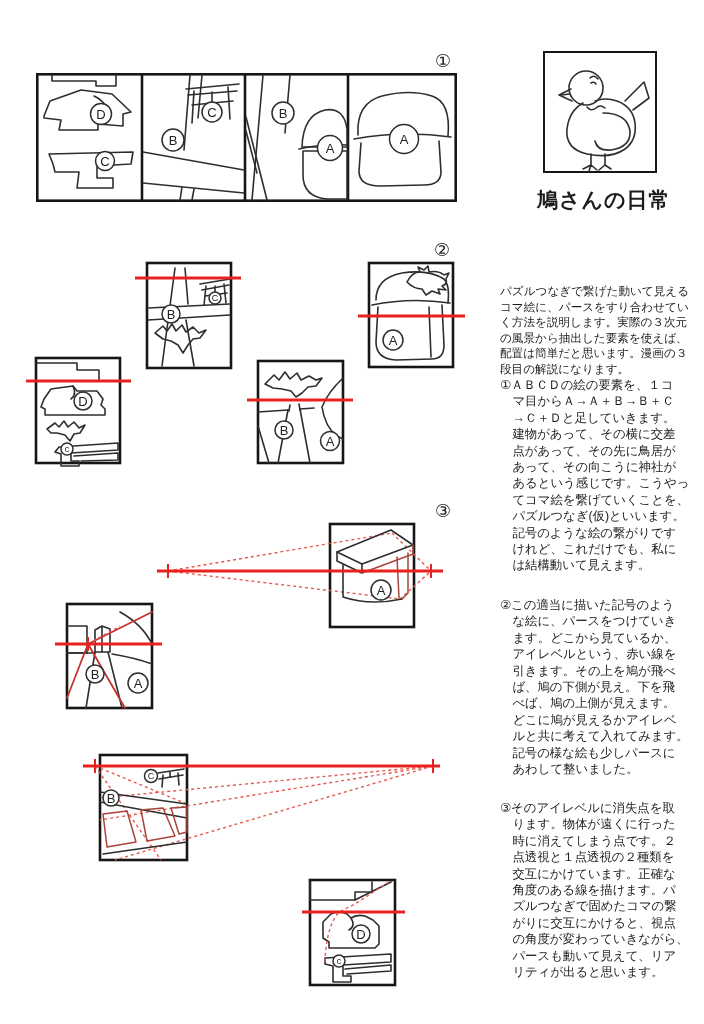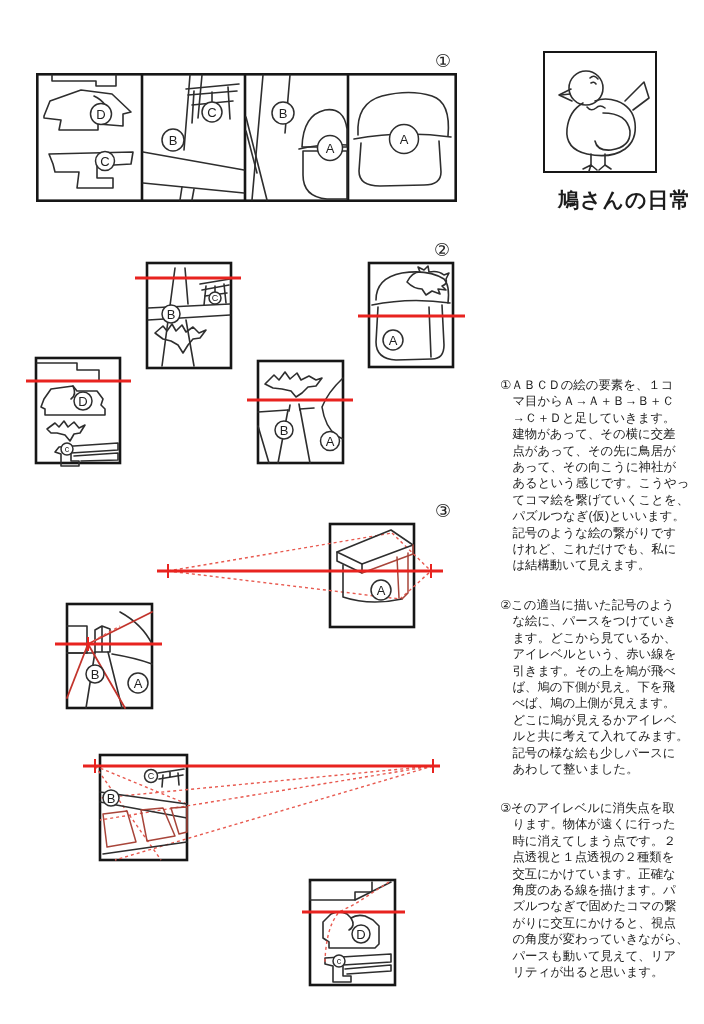--- a/index.html
+++ b/index.html
@@ -115,22 +115,28 @@
       <path class="sk" d="M25,41 L16,42"></path>
       <path class="sk" d="M45,25 Q49,21 53,26"></path>
       <path class="sk" d="M46,30 Q49,28 51,31"></path>
       <path class="sk" d="M42,54 Q46,59 51,55 Q55,51 60,55"></path>
       <path class="sk" d="M80,48 L99,29 L104,45 L88,57"></path>
       <path class="sk" d="M58,60 Q82,60 85,78 Q86,94 66,97 Q52,98 50,88"></path>
       <path class="sk" d="M46,101 L46,112 M60,101 L60,112"></path>
       <path class="sk" d="M46,112 L38,116 M46,112 L44,118 M46,112 L52,117 M60,112 L54,117 M60,112 L66,116"></path>
     </svg>
   </div>
-  <div class="abs logo-title" style="left:558px;top:186px;">鳩さんの日常</div>
-
+  <div class="abs logo-title" style="left:537px;top:186px;">鳩さんの日常</div>
+
+  <div class="abs para" style="left:500px;top:283px;">パズルつなぎで繋げた動いて見える
+コマ絵に、パースをすり合わせてい
+く方法を説明します。実際の３次元
+の風景から抽出した要素を使えば、
+配置は簡単だと思います。漫画の３
+段目の解説になります。</div>
   <div class="abs stepp" style="left:500px;top:377px;">①ＡＢＣＤの絵の要素を、１コ
 マ目からＡ→Ａ＋Ｂ→Ｂ＋Ｃ
 →Ｃ＋Ｄと足していきます。
 建物があって、その横に交差
 点があって、その先に鳥居が
 あって、その向こうに神社が
 あるという感じです。こうやっ
 てコマ絵を繋げていくことを、
 パズルつなぎ(仮)といいます。
 記号のような絵の繋がりです

